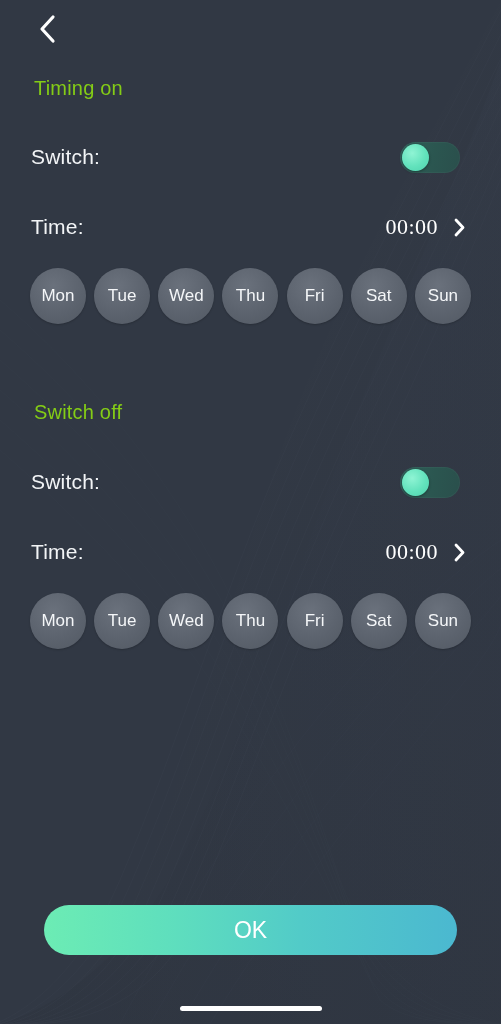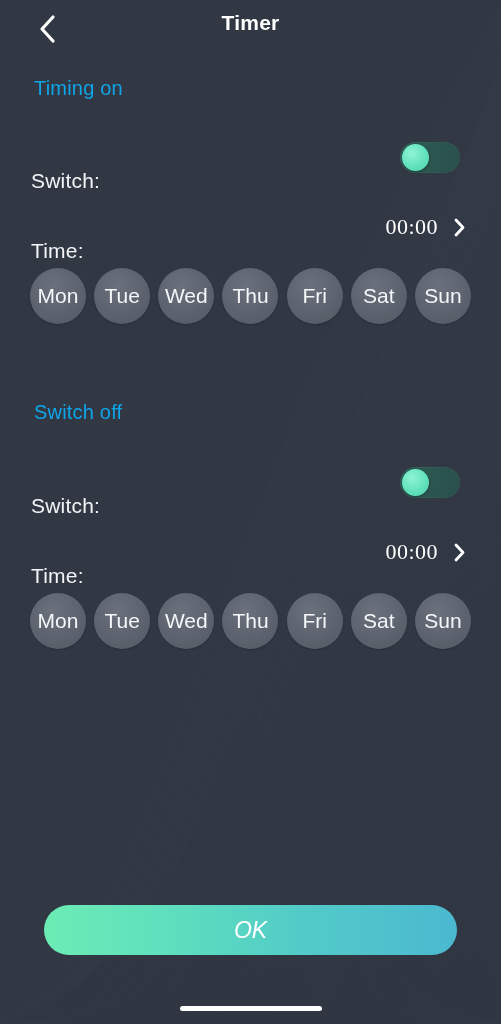--- a/index.html
+++ b/index.html
@@ -37,25 +37,25 @@
   #page-title {
     position:absolute; left:0; top:11px;
     width:501px; text-align:center;
     color:#ffffff; font-size:21px; font-weight:bold;
     letter-spacing:.2px;
   }
 
   
   .section-title {
     position:absolute; left:34px;
-    color:#0ea5e9; font-size:20px; letter-spacing:.2px;
+    color:#84cc16; font-size:20px; letter-spacing:.2px;
   }
   .row-label {
     position:absolute; left:31px;
-    color:#f2f4f6; font-size:21px; letter-spacing:.2px;margin-top:24px;
+    color:#f2f4f6; font-size:21px; letter-spacing:.2px;
   }
 
   
   .toggle {
     position:absolute; left:400px;
     width:60px; height:31px;
     border-radius:16px;
     background:linear-gradient(100deg,#2f5f59 0%,#2b5650 55%,#2a4f4c 100%);
     box-shadow:inset 0 0 0 1px rgba(255,255,255,.03);
     cursor:pointer;
@@ -83,37 +83,36 @@
 
   
   .days-row {
     position:absolute; left:30px;
     width:441px; height:58px;
     display:flex; justify-content:space-between; align-items:center;
   }
   .day-chip {
     width:56px; height:56px; border-radius:50%;
     background:radial-gradient(circle at 42% 32%, #6a717c 0%, #5c636e 55%, #525963 100%);
-    color:#f4f6f8; font-size:21px;
+    color:#f4f6f8; font-size:17px;
     display:flex; align-items:center; justify-content:center;
     cursor:pointer;
     box-shadow:0 1px 2px rgba(0,0,0,.2);
   }
 
   
   #ok-button {
     position:absolute; left:44px; top:905px;
     width:413px; height:50px;
     border-radius:25px;
     background:linear-gradient(90deg,#6cecb4 0%,#5fdfbd 30%,#52cbc8 62%,#4bb8d0 100%);
     display:flex; align-items:center; justify-content:center;
     color:#ffffff; font-size:23px;
     cursor:pointer; border:none;
     font-family:"Liberation Sans", sans-serif;
-    font-style:italic;
   }
 
   
   #home-indicator {
     position:absolute; left:50%; transform:translateX(-50%);
     bottom:13px;
     width:142px; height:5px; border-radius:3px;
     background:#ffffff;
   }
 </style>
@@ -161,21 +160,20 @@
       <path d="M210,1024 C256,948 314,866 378,788 C442,710 492,652 501,624"></path>
     </g>
   </svg>
 
   <div id="header">
     <div id="back-btn">
       <svg width="18" height="30" viewBox="0 0 18 30">
         <path d="M15 3 L4 15 L15 27" stroke="#ffffff" stroke-width="3.2" fill="none" stroke-linecap="round" stroke-linejoin="round"></path>
       </svg>
     </div>
-    <div id="page-title">Timer</div>
   </div>
 
   <div class="section-title" style="top:77px;">Timing on</div>
 
   <div class="row-label" style="top:145px;">Switch:</div>
   <div class="toggle" style="top:142px;">
     <div class="knob"></div>
   </div>
 
   <div class="row-label" style="top:215px;">Time:</div>

